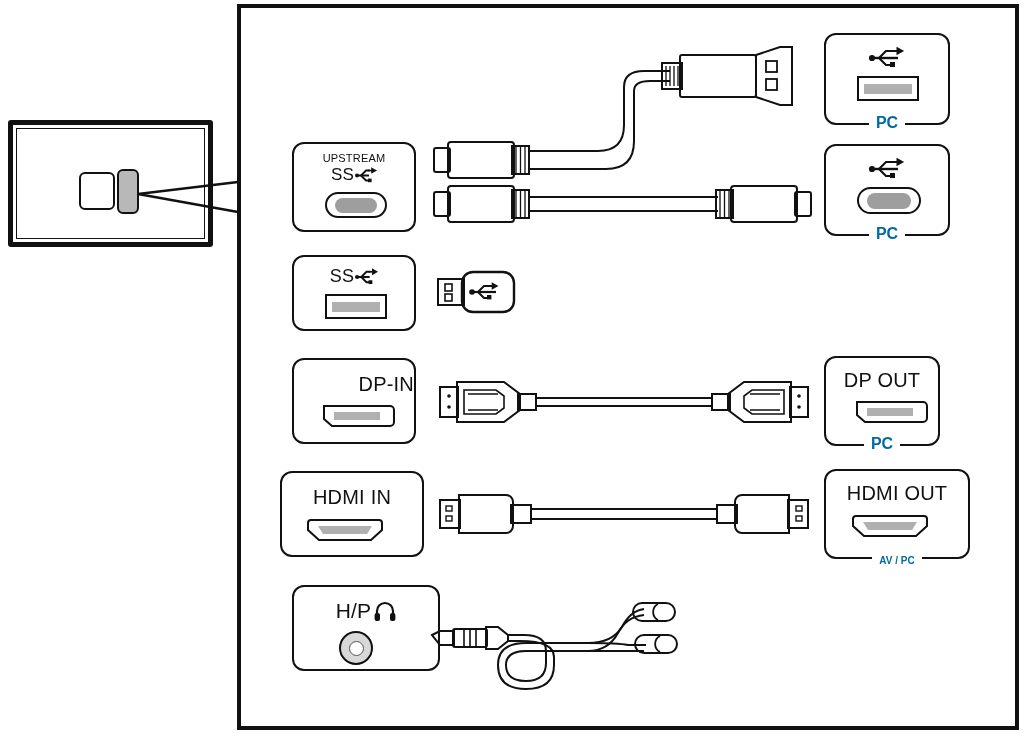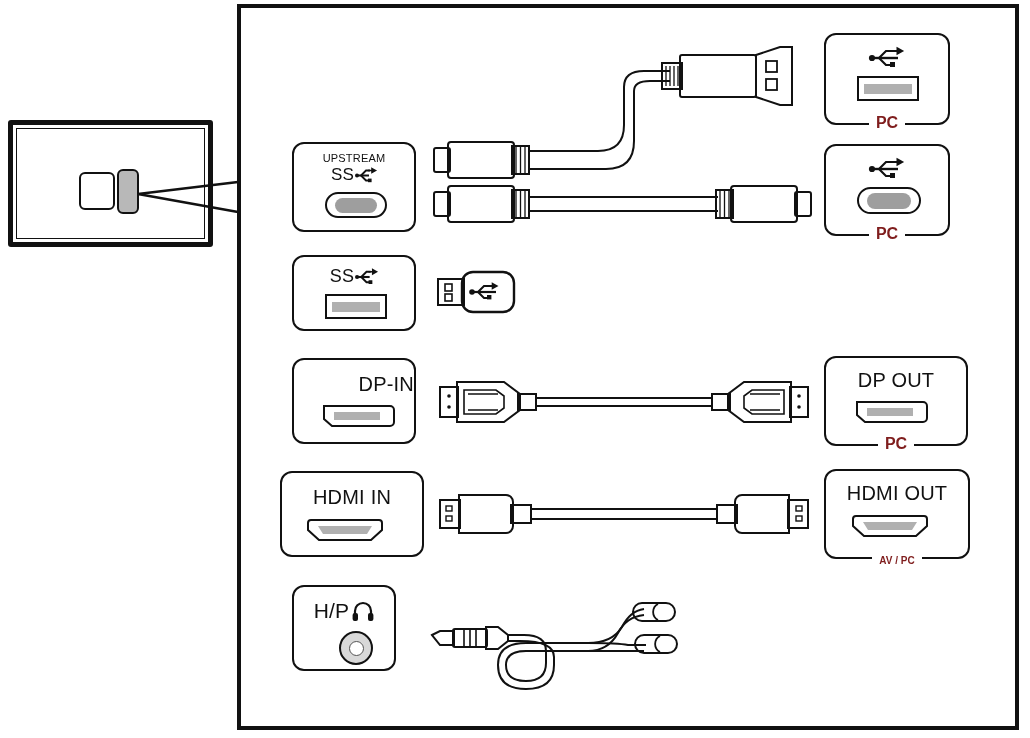--- a/index.html
+++ b/index.html
@@ -33,21 +33,21 @@
   .usb-a-slot i{display:block;background:#b0b0b0;}
   .oval-slot{border:2px solid #111;border-radius:999px;background:#fff;
        box-sizing:border-box;display:flex;align-items:center;justify-content:center;}
   .oval-slot i{display:block;background:#9e9e9e;border-radius:999px;}
   .jack-outer{border:2px solid #111;border-radius:50%;background:#d8d8d8;
        box-sizing:border-box;display:flex;align-items:center;justify-content:center;}
   .jack-inner{border-radius:50%;background:#fff;border:1px solid #555;box-sizing:border-box;}
 
   
   .caption-pc{position:absolute;bottom:-9px;left:0;right:0;text-align:center;}
-  .caption-pc span{background:#fff;padding:0 7px;font-weight:bold;color:#7f1d1d;}
+  .caption-pc span{background:#fff;padding:0 7px;font-weight:bold;color:#0369a1;}
 
   svg{display:block;overflow:visible;}
   .ln{fill:none;stroke:#111;}
 </style>
 </head>
 <body>
 
 <div class="abs" id="monitor">
   <div id="monitor-inner"></div>
   <div class="abs" id="monitor-port-white"></div>
@@ -206,21 +206,21 @@
 
   <rect class="ln" x="274" y="20" width="18" height="16" stroke-width="2" fill="#fff"></rect>
   <path class="ln" stroke-width="2" fill="#fff" d="M353,8 H306 L290,20 V36 L306,48 H353 Z"></path>
   <path class="ln" stroke-width="1.6" fill="#fff" d="M346,16 H314 L306,22 V34 L314,40 H346 Z"></path>
   <path class="ln" stroke-width="1.4" d="M342,20 L312,20 M342,36 L312,36"></path>
   <rect class="ln" x="352" y="13" width="18" height="30" stroke-width="2" fill="#fff"></rect>
   <circle cx="361" cy="22" r="1.8" fill="#111"></circle>
   <circle cx="361" cy="33" r="1.8" fill="#111"></circle>
 </svg>
 
-<div class="abs port-box" style="left:824px;top:356px;width:144px;height:90px;">
+<div class="abs port-box" style="left:824px;top:356px;width:116px;height:90px;">
   <div class="port-label" style="top:11px;font-size:20px;">DP OUT</div>
   <svg class="abs" style="left:27px;top:42px;" width="74" height="26">
     <path class="ln" stroke-width="2" fill="#fff" d="M4,2 H70 a4,4 0 0 1 4,4 V18 a4,4 0 0 1 -4,4 H12 L4,15 Z"></path>
     <rect x="14" y="8" width="46" height="8" fill="#b0b0b0"></rect>
   </svg>
   <div class="caption-pc">
     <span>PC</span>
   </div>
 </div>
 
@@ -253,21 +253,21 @@
   <div class="port-label" style="top:11px;font-size:20px;">HDMI OUT</div>
   <svg class="abs" style="left:26px;top:42px;" width="76" height="26">
     <path class="ln" stroke-width="2" fill="#fff" d="M4,3 H72 a3,3 0 0 1 3,3 V13 L64,23 H12 L1,13 V6 a3,3 0 0 1 3,-3 Z"></path>
     <path fill="#b0b0b0" d="M11,9 H65 L60,17 H16 Z"></path>
   </svg>
   <div class="caption-pc" style="bottom:-9px;font-size:10px;">
     <span>AV / PC</span>
   </div>
 </div>
 
-<div class="abs port-box" style="left:292px;top:585px;width:104px;height:86px;">
+<div class="abs port-box" style="left:292px;top:585px;width:148px;height:86px;">
   <div class="port-label" style="top:12px;font-size:21px;">
     <span>H/P</span><svg style="display:inline-block;vertical-align:-4px;margin-left:3px" width="22" height="22" viewBox="0 0 22 22">
         <path d="M3,15 V11 a8,8 0 0 1 16,0 V15" stroke="#111" stroke-width="2.2" fill="none"></path>
         <rect x="0.6" y="13" width="5.4" height="8" rx="2" fill="#111"></rect>
         <rect x="16" y="13" width="5.4" height="8" rx="2" fill="#111"></rect>
       </svg>
   </div>
   <div class="abs jack-outer" style="left:45px;top:44px;width:34px;height:34px;">
     <div class="jack-inner" style="width:15px;height:15px;"></div>
   </div>

